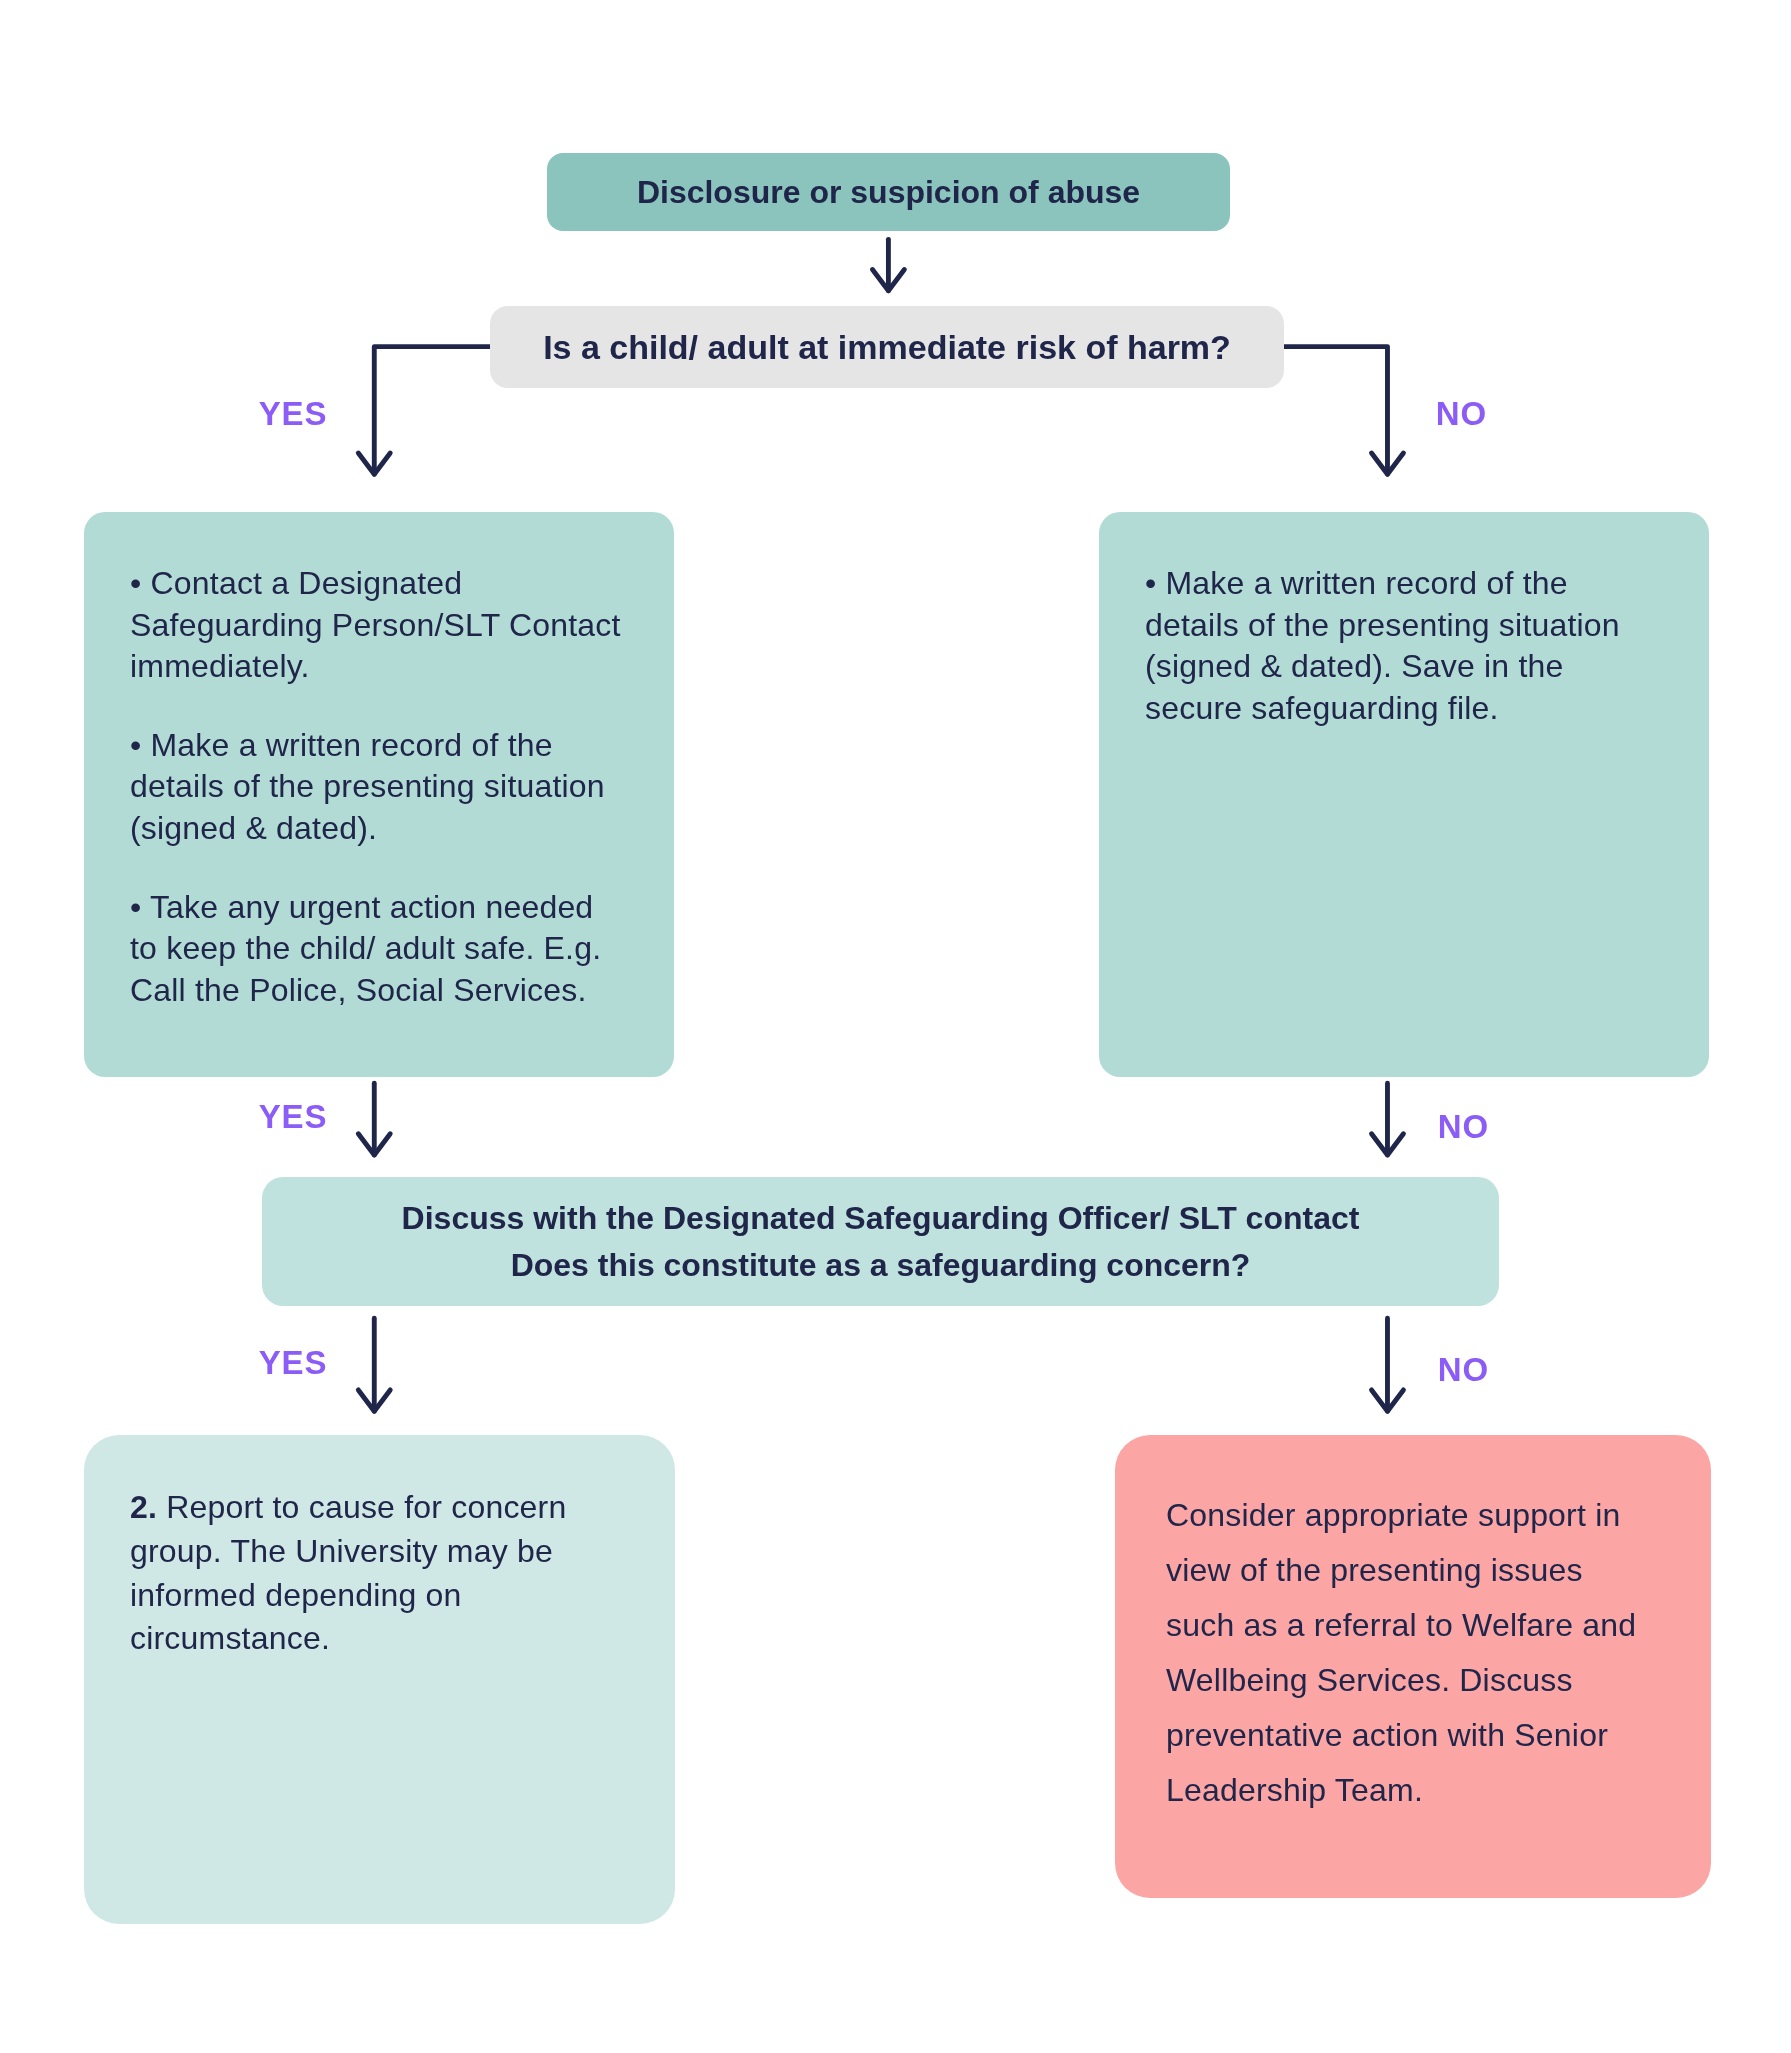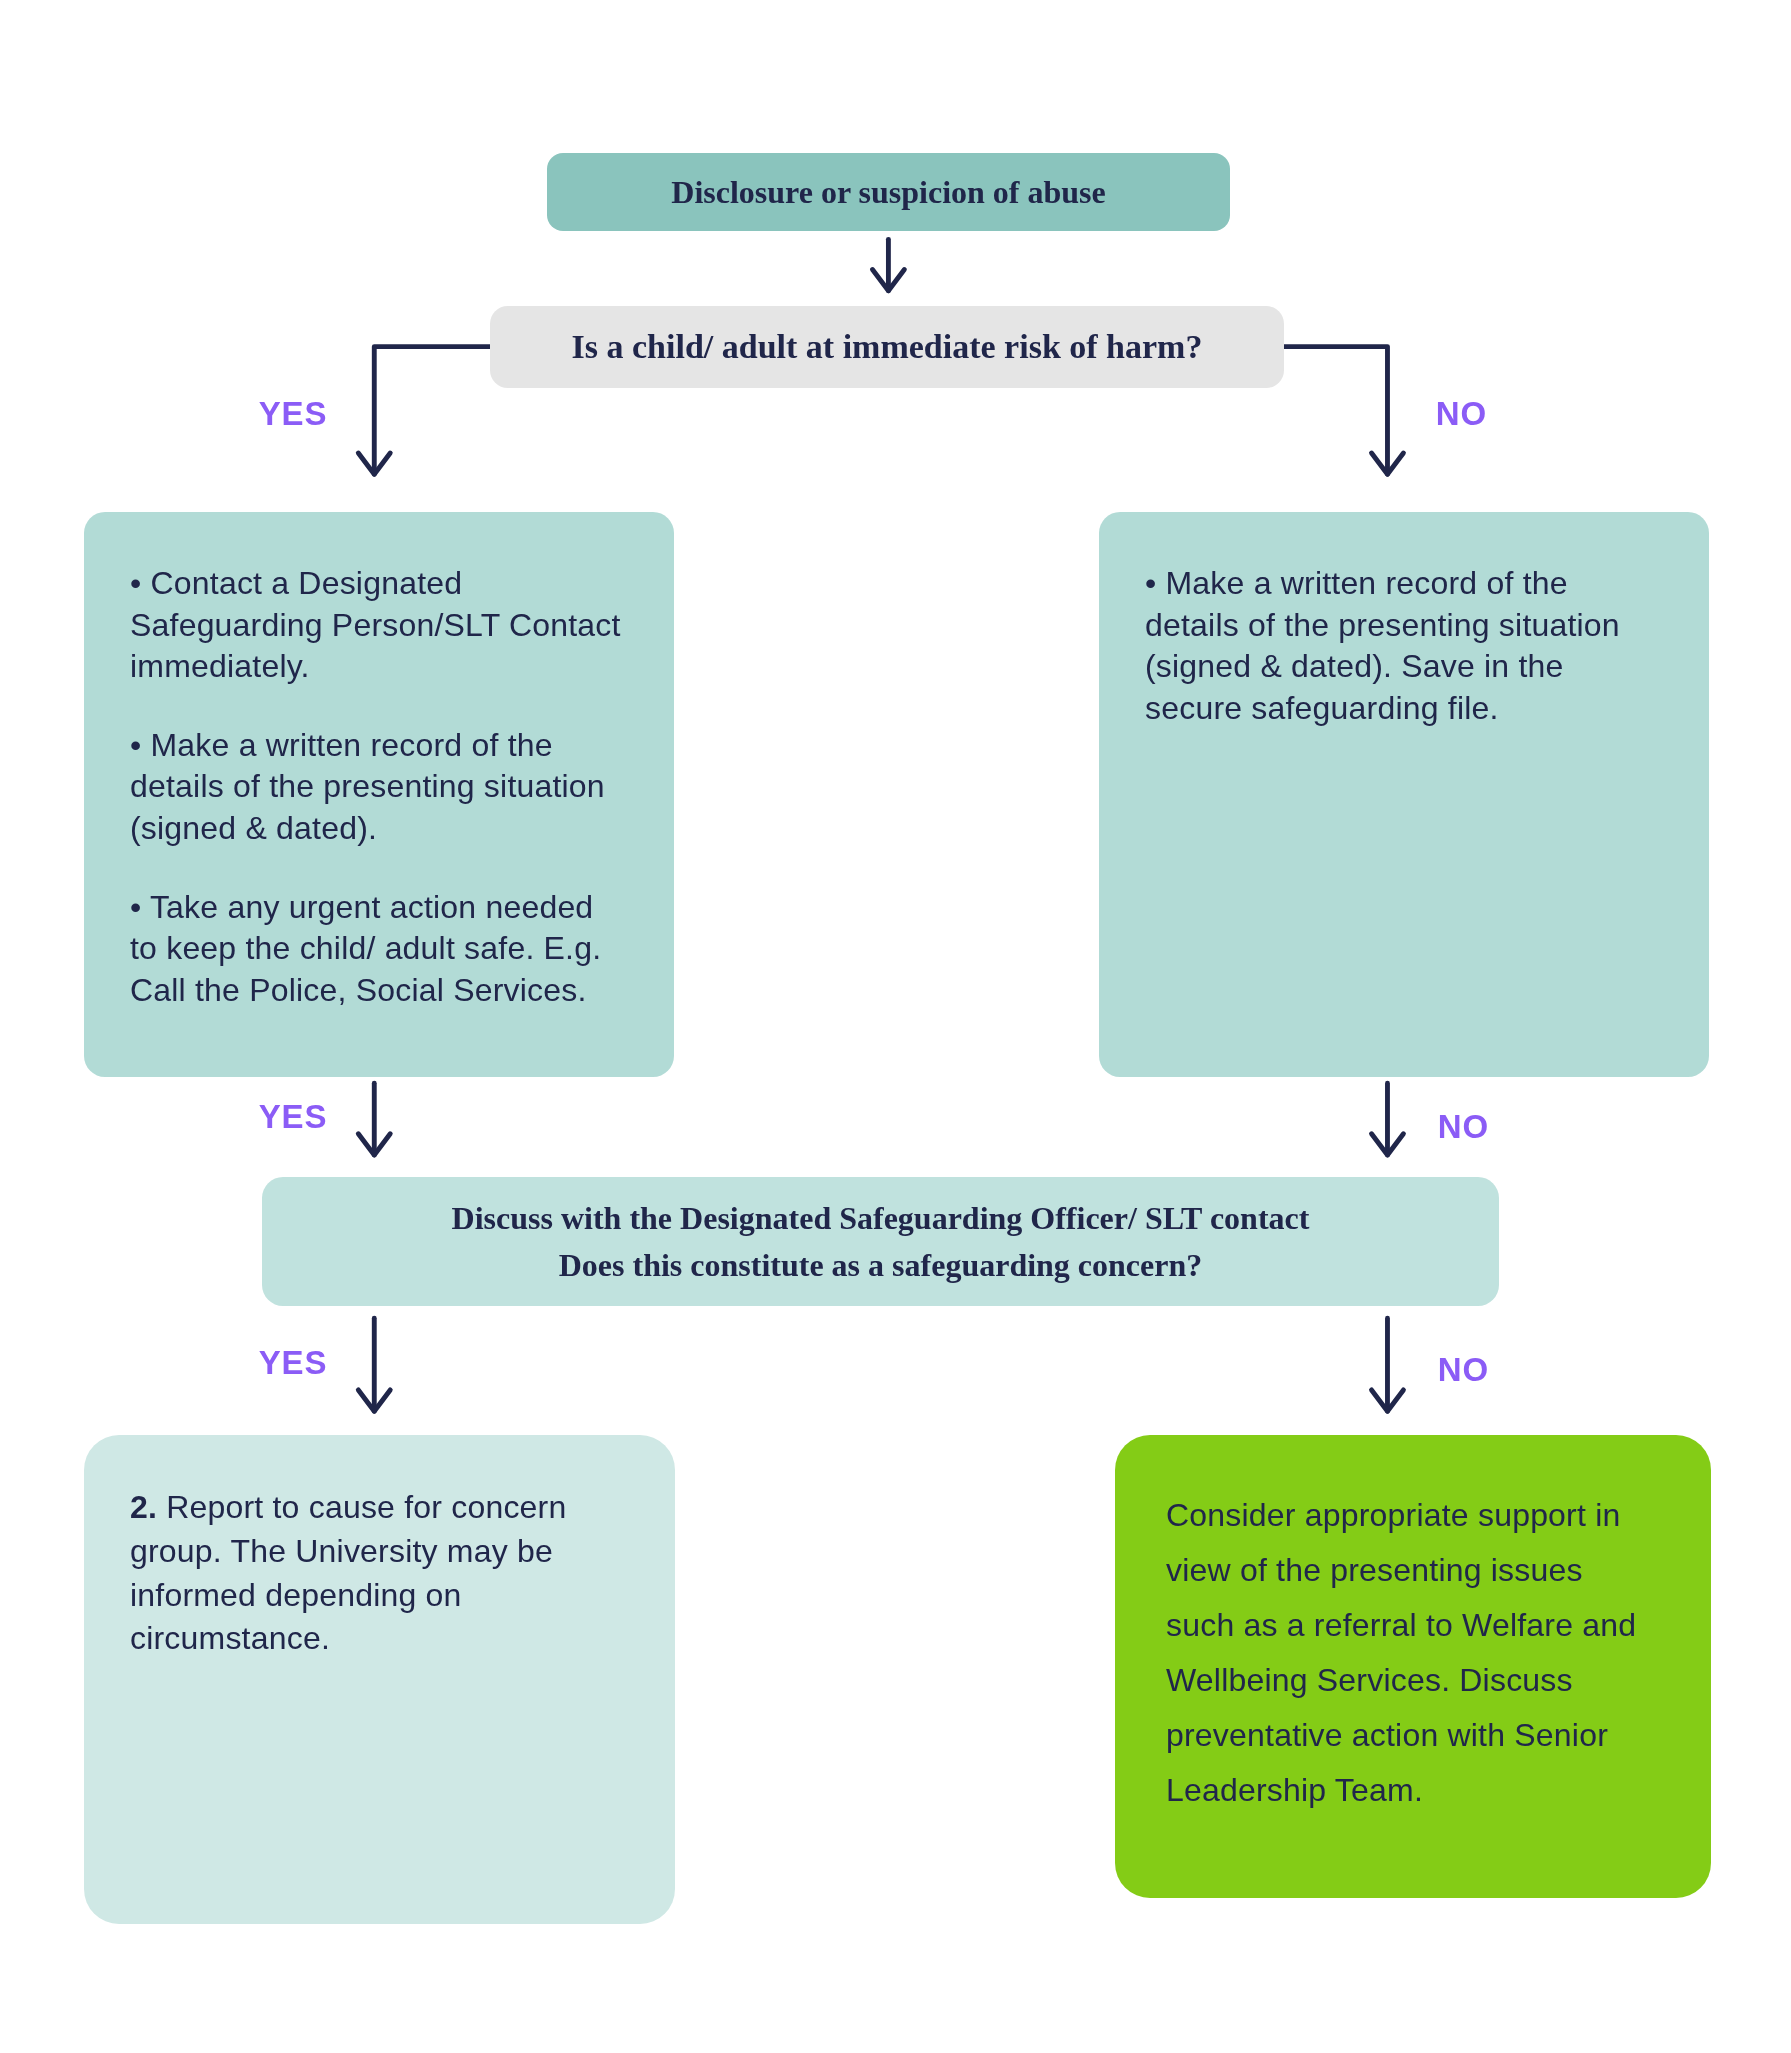--- a/index.html
+++ b/index.html
@@ -4,21 +4,21 @@
 <style>
   html,body{margin:0;padding:0;background:#ffffff;}
   body{
     width:1791px;height:2053px;position:relative;overflow:hidden;
     font-family:"Liberation Sans","DejaVu Sans",sans-serif;
     color:#20264a;
   }
   .node{position:absolute;box-sizing:border-box;}
   .center-box{
     display:flex;align-items:center;justify-content:center;
-    text-align:center;font-weight:700;font-family:Liberation Serif, serif;
+    text-align:center;font-weight:700;
   }
   .start-box{
     left:547px;top:153px;width:683px;height:78px;
     background:#8ac4bd;border-radius:16px;font-size:32px;
   }
   .question-box{
     left:490px;top:306px;width:794px;height:82px;
     background:#e5e5e5;border-radius:17.7px;font-size:34px;
   }
   .mid-box{
@@ -39,21 +39,21 @@
     border-radius:35px;font-size:32px;font-weight:500;letter-spacing:0.2px;
   }
   .outcome-yes-box{
     left:84px;top:1435px;width:591px;height:489px;
     background:#cfe8e5;padding:51px 46px;line-height:1.37;
   }
   .outcome-yes-box p{margin:0 0 44px 0;}
   .outcome-yes-box p:last-child{margin-bottom:0;}
   .outcome-no-box{
     left:1115px;top:1435px;width:596px;height:463px;
-    background:#84cc16;padding:53px 51px;line-height:1.72;
+    background:#fca5a5;padding:53px 51px;line-height:1.72;
   }
   .num{font-weight:700;}
   .branch-label{
     position:absolute;color:#8b5cf6;font-weight:800;font-size:33px;
     letter-spacing:0.9px;text-align:center;
   }
   #connectors{position:absolute;left:0;top:0;pointer-events:none;}
   #connectors path,#connectors line,#connectors polyline{
     fill:none;stroke:#20264a;stroke-width:5.5;
     stroke-linecap:round;stroke-linejoin:round;

